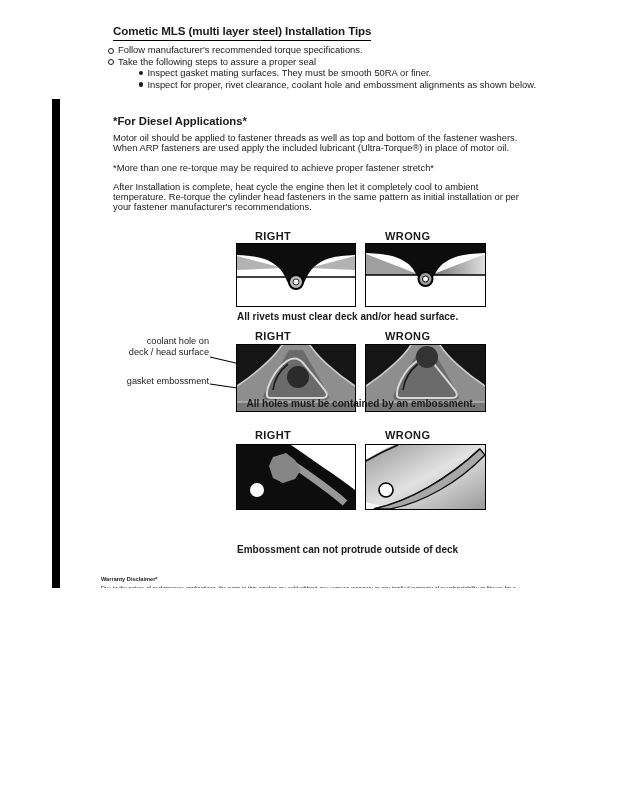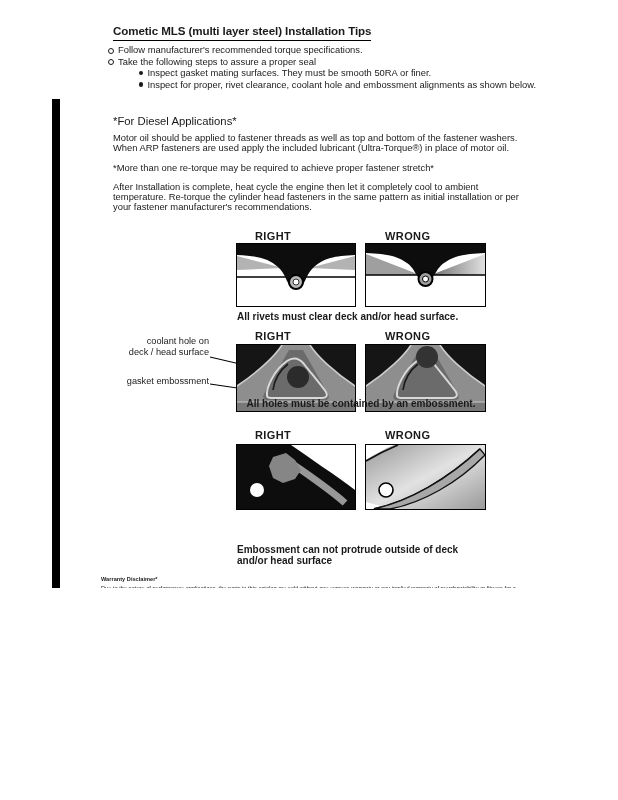--- a/index.html
+++ b/index.html
@@ -12,21 +12,21 @@
     position:absolute;left:113px;top:24px;font-size:11.6px;font-weight:700;letter-spacing:-0.1px;
     border-bottom:1.6px solid #000;padding-bottom:3px;white-space:nowrap;
   }
   .bullets{position:absolute;left:108px;top:44px;width:440px;font-size:9.4px;}
   .b-line{display:flex;align-items:flex-start;height:11.6px;line-height:11.6px;white-space:nowrap;}
   .b-line.sub{padding-left:31px;}
   .marker{flex:0 0 auto;width:4px;height:4px;border-radius:50%;margin:3.5px 4px 0 0;}
   .marker.open{border:1px solid #1a1a1a;}
   .marker.fill{background:#1a1a1a;width:4.4px;height:4.4px;}
   .diesel{position:absolute;left:113px;top:115px;width:414px;}
-  .diesel h2{margin:0 0 6px 0;font-size:11.3px;font-weight:400;}
+  .diesel h2{margin:0 0 6px 0;font-size:11.3px;font-weight:700;}
   .diesel p{margin:0 0 9px 0;font-size:9.4px;line-height:10.3px;}
   .dg-title{position:absolute;width:80px;text-align:left;font-size:11px;font-weight:700;letter-spacing:0.4px;white-space:nowrap;}
   .panel{position:absolute;border:1.6px solid #000;background:#fff;}
   .panel svg{display:block;}
   .caption{position:absolute;font-size:10px;font-weight:700;line-height:11px;white-space:nowrap;}
   .caption.wrap{white-space:normal;}
   .dg-label{position:absolute;right:409px;text-align:right;font-size:9.2px;line-height:10.8px;white-space:nowrap;}
   .leaders{position:absolute;left:208px;top:350px;}
   .warranty{position:absolute;left:101px;width:419px;font-size:5.65px;line-height:7.05px;}
   .warranty.head{font-weight:700;}
@@ -171,21 +171,20 @@
       <path d="M0,0 L28,0 C18,4 8,10 0,15 Z" fill="#ffffff"></path>
       <path d="M0,16 C10,10 20,5 32,0" stroke="#111" stroke-width="1.6" fill="none"></path>
       <path d="M0,57 C14,61 24,63 34,64 L0,64 Z" fill="#ffffff"></path>
       <path d="M8,64 C44,56 82,34 114,4" fill="none" stroke="#111" stroke-width="2"></path>
       <path d="M8,64 C44,56 82,34 114,4 L119,10 C92,38 56,58 24,64 Z" fill="#a8a8a8" stroke="#111" stroke-width="1.3"></path>
       <circle cx="20" cy="45" r="7" fill="#ffffff" stroke="#000" stroke-width="1.6"></circle>
     </svg>
   </div>
   <div class="caption wrap" style="left:237px;top:544px;width:260px;">
     <div>Embossment can not protrude outside of deck</div>
-    <div>and/or head surface</div>
   </div>
 
   <div class="warranty head" style="top:576px;">Warranty Disclaimer*</div>
   <div class="warranty" style="top:585px;">Due to the nature of performance applications, the parts in this catalog are sold without any express warranty or any implied warranty of merchantability or fitness for a particular purpose.  Cometic Gasket Inc., shall not, under any circumstances, be liable for any special, incidental or consequential damages, including, person, party or property, but not limited to, damage, or loss of property or equipment, loss of profits or revenue, cost of purchased or replacement goods, or claims of customers of the purchase, which may arise and/or result from sale, installation or use of these parts.  Installation of these parts could adversely affect the motor manufacturers warranty coverage.</div>
   <div class="warranty" style="top:623px;">
     <div>VENUE-The agreed upon venue, in the event of dispute whatsoever between the parties, whether instituted by either party, including, but not limited to, contract terms, payment terms, delivery, type, defects, sufficiency of product, shall be the Court of Common Pleas, Lake County, Ohio or the Painesville Municipal Court, Lake County, Ohio, depending on the amount in controversy.</div>
     <div>This agreement shall be governed by and construed under the laws of the State of Ohio.</div>
   </div>
   <div class="warranty" style="top:657px;">All prices and terms are subject to change without notice.</div>
   <div class="warranty" style="top:671px;">Terms COD- Secured with a completed dealer/jobber application on File, COD-Company check with a current credit card number on file.  Open accounts may be established by well rated firms.  A credit application is available upon request.  Open accounts are due payable Net 30 days from date of invoice.  No statement will be sent.  If an account becomes 60 or more days past due, it is subject to being placed on credit hold.  No orders will be shipped or new orders accepted until past due balance is paid.  If an account becomes 90 or more days past due, it is subject to being placed for collections.  All costs of collection are the responsibility of the customer, including attorney fees, court costs, and other expenses of litigation.</div>

